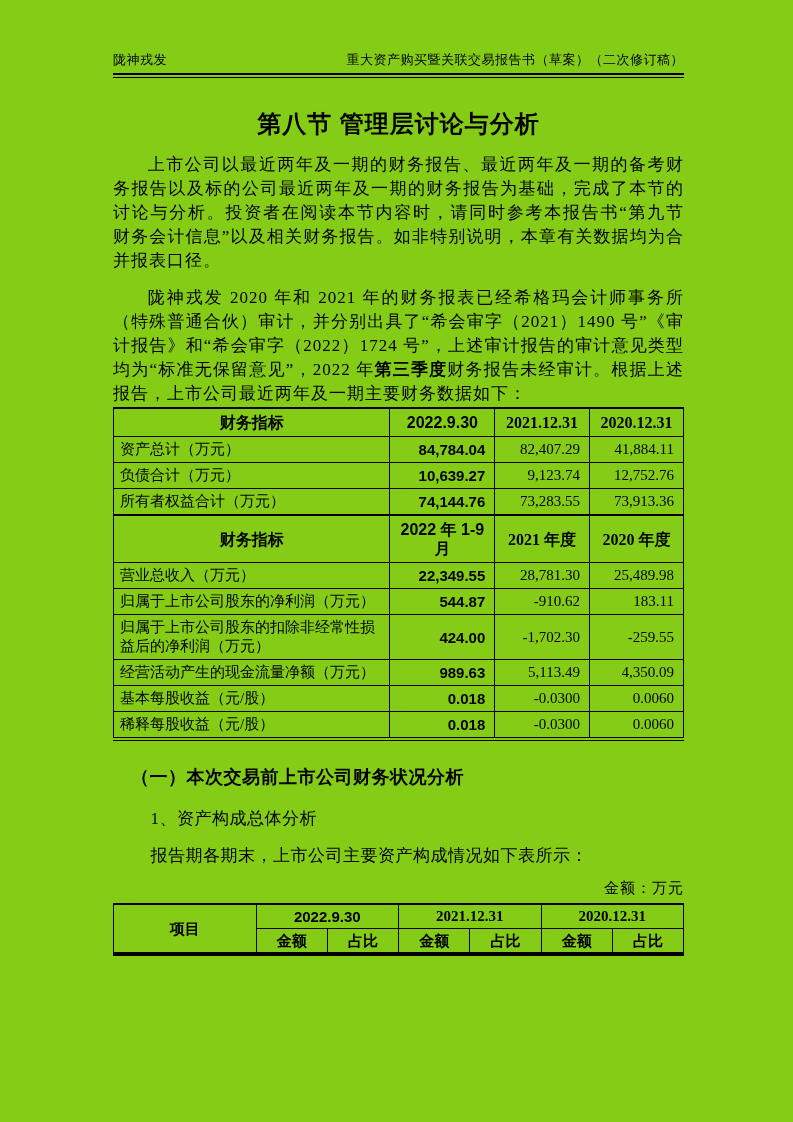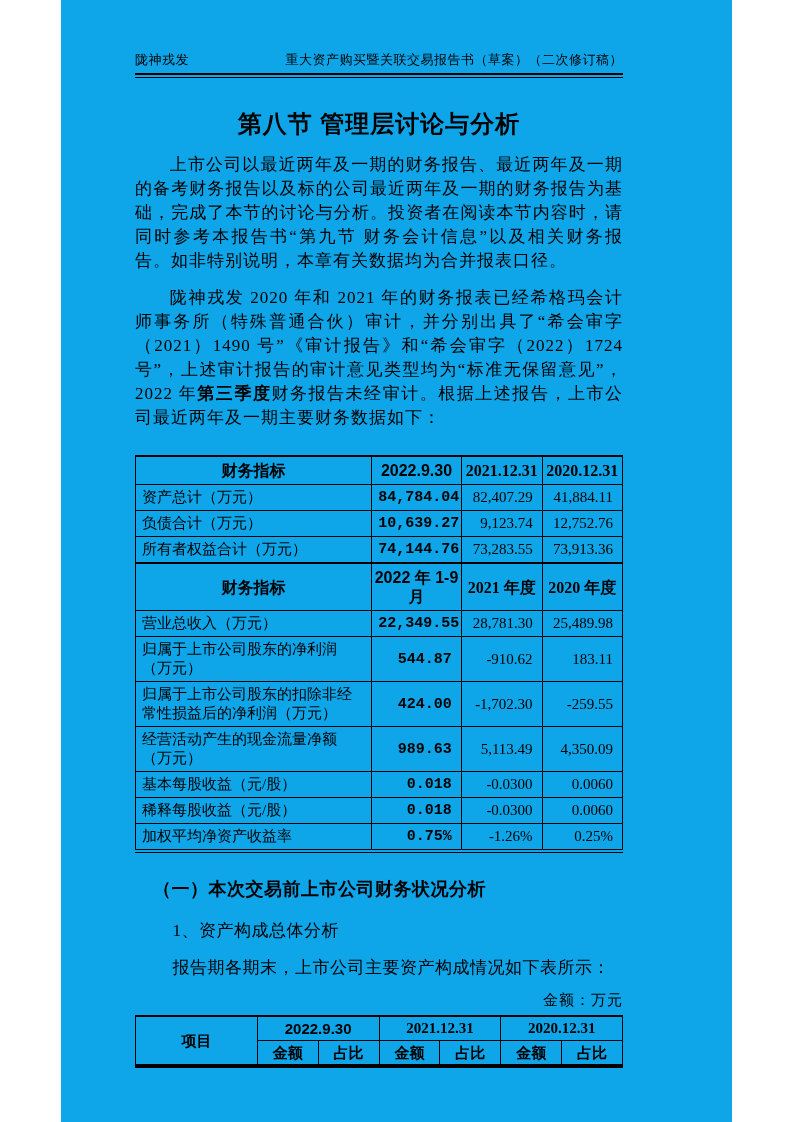--- a/index.html
+++ b/index.html
@@ -1,25 +1,25 @@
 <!DOCTYPE html>
 <html><head>
 <meta charset="utf-8">
 <style>
   html,body { margin:0; padding:0; background:#ffffff; }
   .page {
     position:relative;
-    width:671px; height:1122px;
+    width:793px; height:1122px;
     margin:0 auto;
-    background:#0ea5e9;
+    background:#84cc16;
     color:#000;
     font-family:"Liberation Serif","DejaVu Serif",serif;
     overflow:hidden;
     box-sizing:border-box;
-    padding:51px 109px 0 74px;
+    padding:51px 109px 0 113px;
   }
   
   .doc-header { display:flex; justify-content:space-between; align-items:flex-end;
     font-size:13px; letter-spacing:0.5px; padding-bottom:4px; }
   .header-rule { border-top:2px solid #000; height:2px; border-bottom:1px solid #000; }
 
   
   .chapter-title {
     text-align:center; font-family:"Liberation Sans","DejaVu Sans",sans-serif;
     font-weight:bold; font-size:24px; letter-spacing:1px;
@@ -43,28 +43,28 @@
     text-align:justify; text-indent:2.05em; margin:13px 0 0 0;
   }
   .body-p .seg-bold { font-weight:bold; }
   .lead-p { font-size:17px; letter-spacing:0.5px; text-indent:2.2em; margin:14px 0 0 0;font-family:Liberation Serif, serif; }
   .unit-note { text-align:right; font-size:15px; margin:12px 0 0 0; letter-spacing:1px; }
 
   
   table { border-collapse:collapse; width:100%; table-layout:fixed; }
   td { border:1px solid #000; font-size:15px; line-height:19px; padding:3px 6px;
        overflow:hidden; }
-  .fin-table { margin-top:25px; border-top:2.5px solid #000; border-bottom:4px double #000; }
+  .fin-table { margin-top:1px; border-top:2.5px solid #000; border-bottom:4px double #000; }
   .fin-table col.c1 { width:48.5%; } .fin-table col.c2 { width:18.4%; }
   .fin-table col.c3 { width:16.6%; } .fin-table col.c4 { width:16.5%; }
   td.lbl { text-align:left; }
   td.num { text-align:right; padding-right:9px; font-size:15px; }
   td.hdr { text-align:center; font-weight:bold; font-size:16px; padding:4px 2px; }
   .hei { font-family:"Liberation Sans","DejaVu Sans",sans-serif; }
-  td.cur { font-weight:bold; font-family:Liberation Mono, monospace; }
+  td.cur { font-weight:bold; font-family:Liberation Sans, sans-serif; }
   tr.sec2-head td { border-top:2.5px solid #000; }
 
   .asset-table { margin-top:5px; border-top:2.5px solid #000; border-bottom:4px solid #000; }
   .asset-table col.ci { width:25%; } .asset-table col.cs { width:12.5%; }
   .asset-table td { text-align:center; font-weight:bold; padding:2px 2px; }
   .asset-table td.period-serif { font-family:"Liberation Serif","DejaVu Serif",serif; }
 </style>
 </head>
 <body>
 
@@ -150,26 +150,20 @@
       <td class="num cur">0.018</td>
       <td class="num">-0.0300</td>
       <td class="num">0.0060</td>
     </tr>
     <tr>
       <td class="lbl">稀释每股收益（元/股）</td>
       <td class="num cur">0.018</td>
       <td class="num">-0.0300</td>
       <td class="num">0.0060</td>
     </tr>
-    <tr>
-      <td class="lbl">加权平均净资产收益率</td>
-      <td class="num cur">0.75%</td>
-      <td class="num">-1.26%</td>
-      <td class="num">0.25%</td>
-    </tr>
   </tbody>
     </table>
 
   <div class="h2">（一）本次交易前上市公司财务状况分析</div>
   <div class="h3">1、资产构成总体分析</div>
   <p class="lead-p">报告期各期末，上市公司主要资产构成情况如下表所示：</p>
   <div class="unit-note">金额：万元</div>
 
   <table class="asset-table">
     <colgroup>

